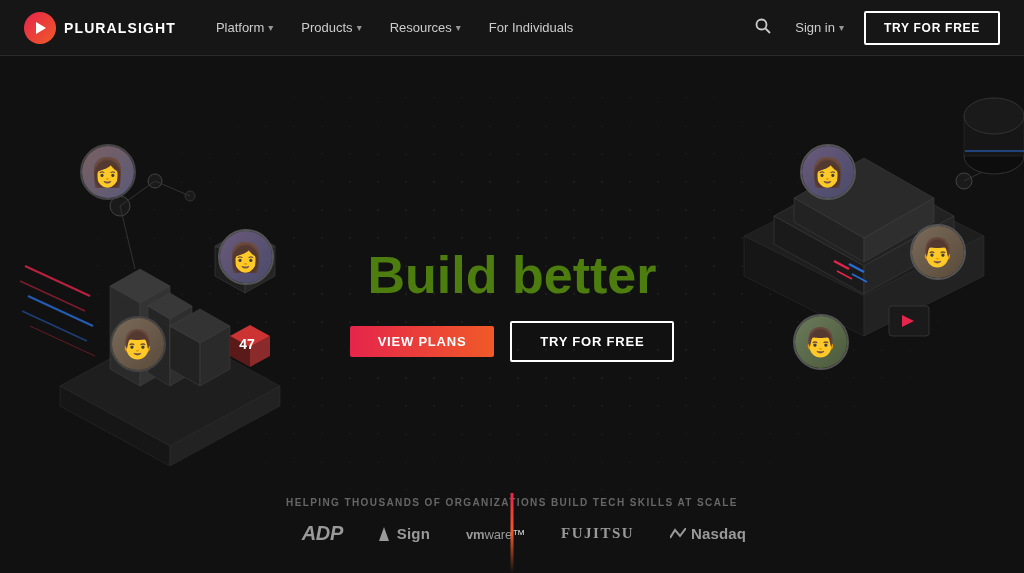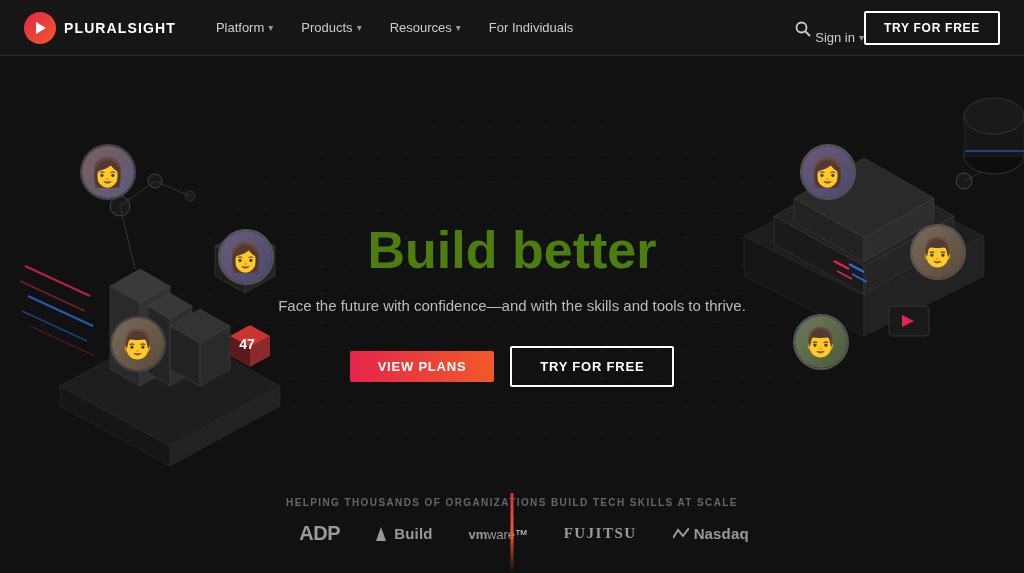--- a/index.html
+++ b/index.html
@@ -64,22 +64,22 @@
       cursor: pointer;
       border-radius: 4px;
       white-space: nowrap;
     }
     .nav-chevron {
       font-size: 10px;
       opacity: 0.7;
     }
     .nav-right {
       display: flex;
-      align-items: flex-end;
-      gap: 0;
+      align-items: center;
+      gap: 20px;
     }
     .search-btn {
       background: none;
       border: none;
       color: #ccc;
       cursor: pointer;
       padding: 4px;
       font-size: 16px;
     }
     .signin-btn {
@@ -396,40 +396,39 @@
   </div>
   <div class="avatar" style="position:absolute; right:58px; top:168px; background:#5a4a3a; z-index:8; width:56px; height:56px; border-radius:50%; border:2px solid #555; overflow:hidden;">
     <div class="avatar-inner" style="background: linear-gradient(135deg,#7a6a5a,#5a4a3a); font-size:28px;">👨</div>
   </div>
   <div class="avatar" style="position:absolute; right:175px; top:258px; background:#4a5a3a; z-index:8; width:56px; height:56px; border-radius:50%; border:2px solid #555; overflow:hidden;">
     <div class="avatar-inner" style="background: linear-gradient(135deg,#6a7a5a,#4a5a3a); font-size:28px;">👨</div>
   </div>
 
   <div class="hero-content">
     <h1 class="hero-title">Build better</h1>
-    <p class="hero-subtitle">Face the future with confidence—and with the skills and tools to thrive.</p>
     <div class="hero-ctas">
       <button class="btn-view-plans">VIEW PLANS</button>
       <button class="btn-try-free">TRY FOR FREE</button>
     </div>
   </div>
 
   <div class="partners-section">
     <div class="partners-label">HELPING THOUSANDS OF ORGANIZATIONS BUILD TECH SKILLS AT SCALE</div>
     <div class="partners-logos">
 
       <span class="partner-logo" style="font-size:20px; font-weight:900; letter-spacing:-0.02em;">
-        <span style="margin-left:24px;">ADP</span>
+        <span style="font-style:italic;margin-left:24px;">ADP</span>
       </span>
 
       <span class="partner-logo" style="display:flex;align-items:center;gap:4px;">
         <svg width="14" height="14" viewBox="0 0 14 14">
           <polygon points="0,14 5,0 10,14" fill="#999"></polygon>
         </svg>
-        <span style="font-size:15px;">Build</span>
+        <span style="font-size:15px;">Sign</span>
       </span>
 
       <span class="partner-logo" style="font-size:15px;">
         <span style="font-weight:400; font-size:13px; letter-spacing:-0.01em;"><b>vm</b>ware<span style="color:#ccc;">™</span></span>
       </span>
 
       <span class="partner-logo" style="font-size:15px; letter-spacing:0.1em;font-family:Liberation Serif, serif;">
         FUJITSU
       </span>
 

